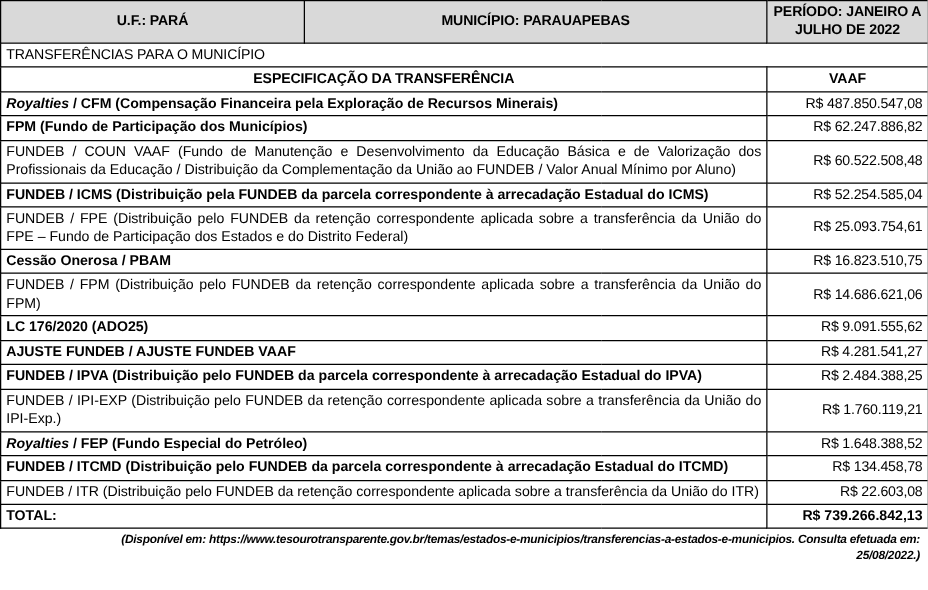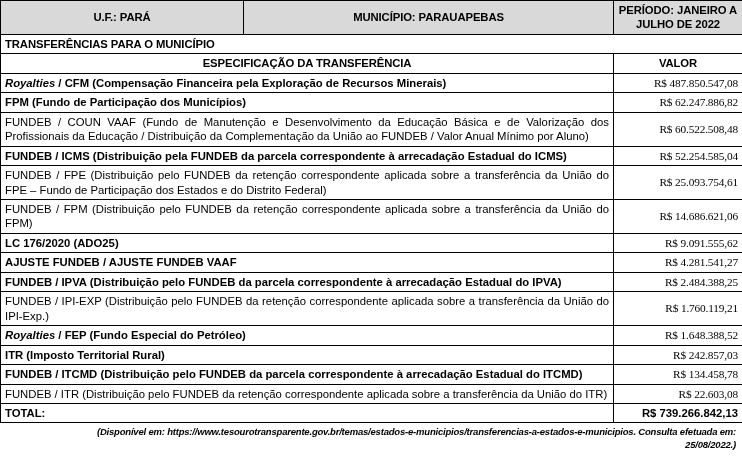--- a/index.html
+++ b/index.html
@@ -36,21 +36,21 @@
   .hdr-cell {
     background: #d9d9d9;
     text-align: center;
     font-weight: bold;
     font-size: 11.6px;
     padding: 3px 4px;
     letter-spacing: -0.1px;
   }
   
   .title-band {
-    font-weight: bold;
+    font-weight: normal;
     font-size: 11.6px;
     text-align: left;
     padding: 3px 5px;
     letter-spacing: -0.1px;
     margin-top: 46px;
   }
   
   .col-head {
     font-weight: bold;
     text-align: center;
@@ -68,21 +68,20 @@
   }
   .spec.single {
     text-align: left;
     font-weight: bold;
   }
   .value {
     text-align: right;
     white-space: nowrap;
     padding-right: 5px;
     letter-spacing: -0.15px;
-    font-family: Liberation Serif, serif;
   }
   .ital {
     font-style: italic;
   }
   
   .total-label {
     text-align: left;
     font-weight: bold;
     font-size: 11.8px;
     padding-right: 5px;
@@ -126,21 +125,21 @@
         <td class="hdr-cell" colspan="2">MUNICÍPIO: PARAUAPEBAS</td>
         <td class="hdr-cell">PERÍODO: JANEIRO A JULHO DE 2022</td>
       </tr>
 
       <tr>
         <td class="title-band" colspan="4">TRANSFERÊNCIAS PARA O MUNICÍPIO</td>
       </tr>
 
       <tr>
         <td class="col-head" colspan="3">ESPECIFICAÇÃO DA TRANSFERÊNCIA</td>
-        <td class="col-head">VALOR</td>
+        <td class="col-head">VAAF</td>
       </tr>
 
       <tr>
           <td colspan="3" class="spec single"><span class="ital">Royalties</span><span> / CFM (Compensação Financeira pela Exploração de Recursos Minerais)</span></td>
           <td class="value">R$ 487.850.547,08</td>
         </tr>
         <tr>
           <td colspan="3" class="spec single">FPM (Fundo de Participação dos Municípios)</td>
           <td class="value">R$ 62.247.886,82</td>
         </tr>
@@ -150,20 +149,24 @@
         </tr>
         <tr>
           <td colspan="3" class="spec single">FUNDEB / ICMS (Distribuição pela FUNDEB da parcela correspondente à arrecadação Estadual do ICMS)</td>
           <td class="value">R$ 52.254.585,04</td>
         </tr>
         <tr>
           <td colspan="3" class="spec">FUNDEB / FPE (Distribuição pelo FUNDEB da retenção correspondente aplicada sobre a transferência da União do FPE – Fundo de Participação dos Estados e do Distrito Federal)</td>
           <td class="value">R$ 25.093.754,61</td>
         </tr>
         <tr>
+          <td colspan="3" class="spec single">Cessão Onerosa / PBAM</td>
+          <td class="value">R$ 16.823.510,75</td>
+        </tr>
+        <tr>
           <td colspan="3" class="spec">FUNDEB / FPM (Distribuição pelo FUNDEB da retenção correspondente aplicada sobre a transferência da União do FPM)</td>
           <td class="value">R$ 14.686.621,06</td>
         </tr>
         <tr>
           <td colspan="3" class="spec single">LC 176/2020 (ADO25)</td>
           <td class="value">R$ 9.091.555,62</td>
         </tr>
         <tr>
           <td colspan="3" class="spec single">AJUSTE FUNDEB / AJUSTE FUNDEB VAAF</td>
           <td class="value">R$ 4.281.541,27</td>
@@ -174,24 +177,20 @@
         </tr>
         <tr>
           <td colspan="3" class="spec">FUNDEB / IPI-EXP (Distribuição pelo FUNDEB da retenção correspondente aplicada sobre a transferência da União do IPI-Exp.)</td>
           <td class="value">R$ 1.760.119,21</td>
         </tr>
         <tr>
           <td colspan="3" class="spec single"><span class="ital">Royalties</span><span> / FEP (Fundo Especial do Petróleo)</span></td>
           <td class="value">R$ 1.648.388,52</td>
         </tr>
         <tr>
-          <td colspan="3" class="spec single">ITR (Imposto Territorial Rural)</td>
-          <td class="value">R$ 242.857,03</td>
-        </tr>
-        <tr>
           <td colspan="3" class="spec single">FUNDEB / ITCMD (Distribuição pelo FUNDEB da parcela correspondente à arrecadação Estadual do ITCMD)</td>
           <td class="value">R$ 134.458,78</td>
         </tr>
         <tr>
           <td colspan="3" class="spec">FUNDEB / ITR (Distribuição pelo FUNDEB da retenção correspondente aplicada sobre a transferência da União do ITR)</td>
           <td class="value">R$ 22.603,08</td>
         </tr>
         <tr>
         <td class="total-label" colspan="3">TOTAL:</td>
         <td class="total-value">R$ 739.266.842,13</td>

